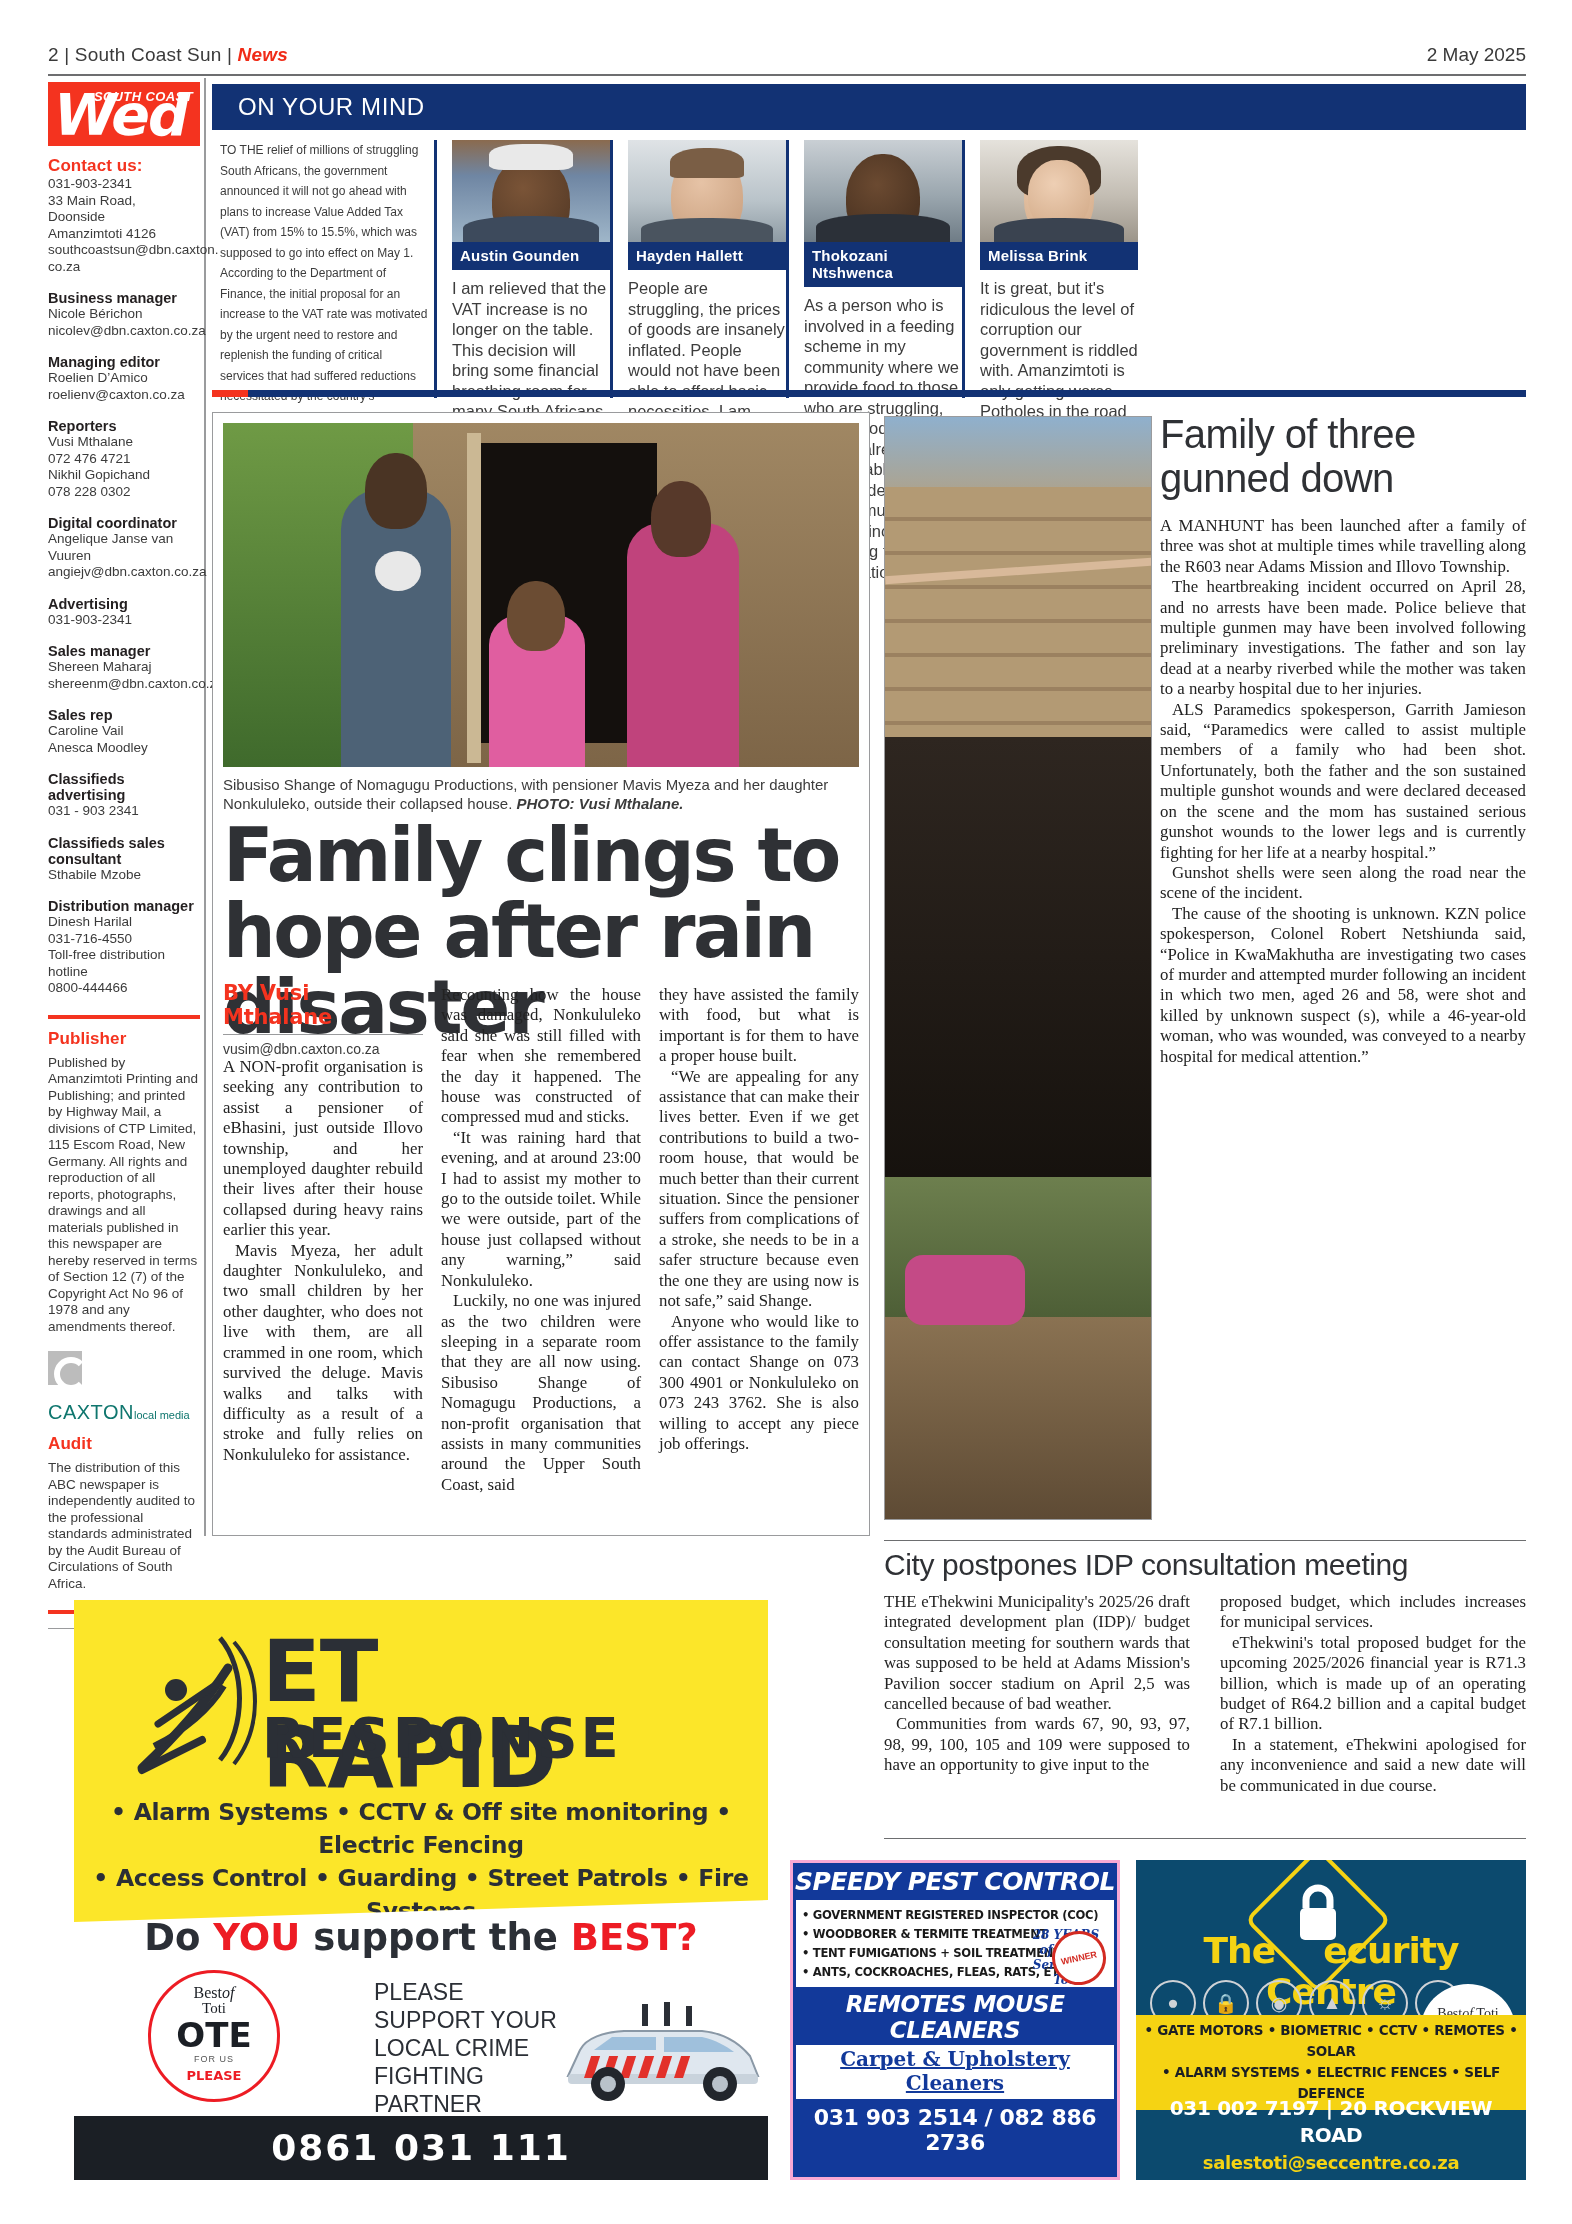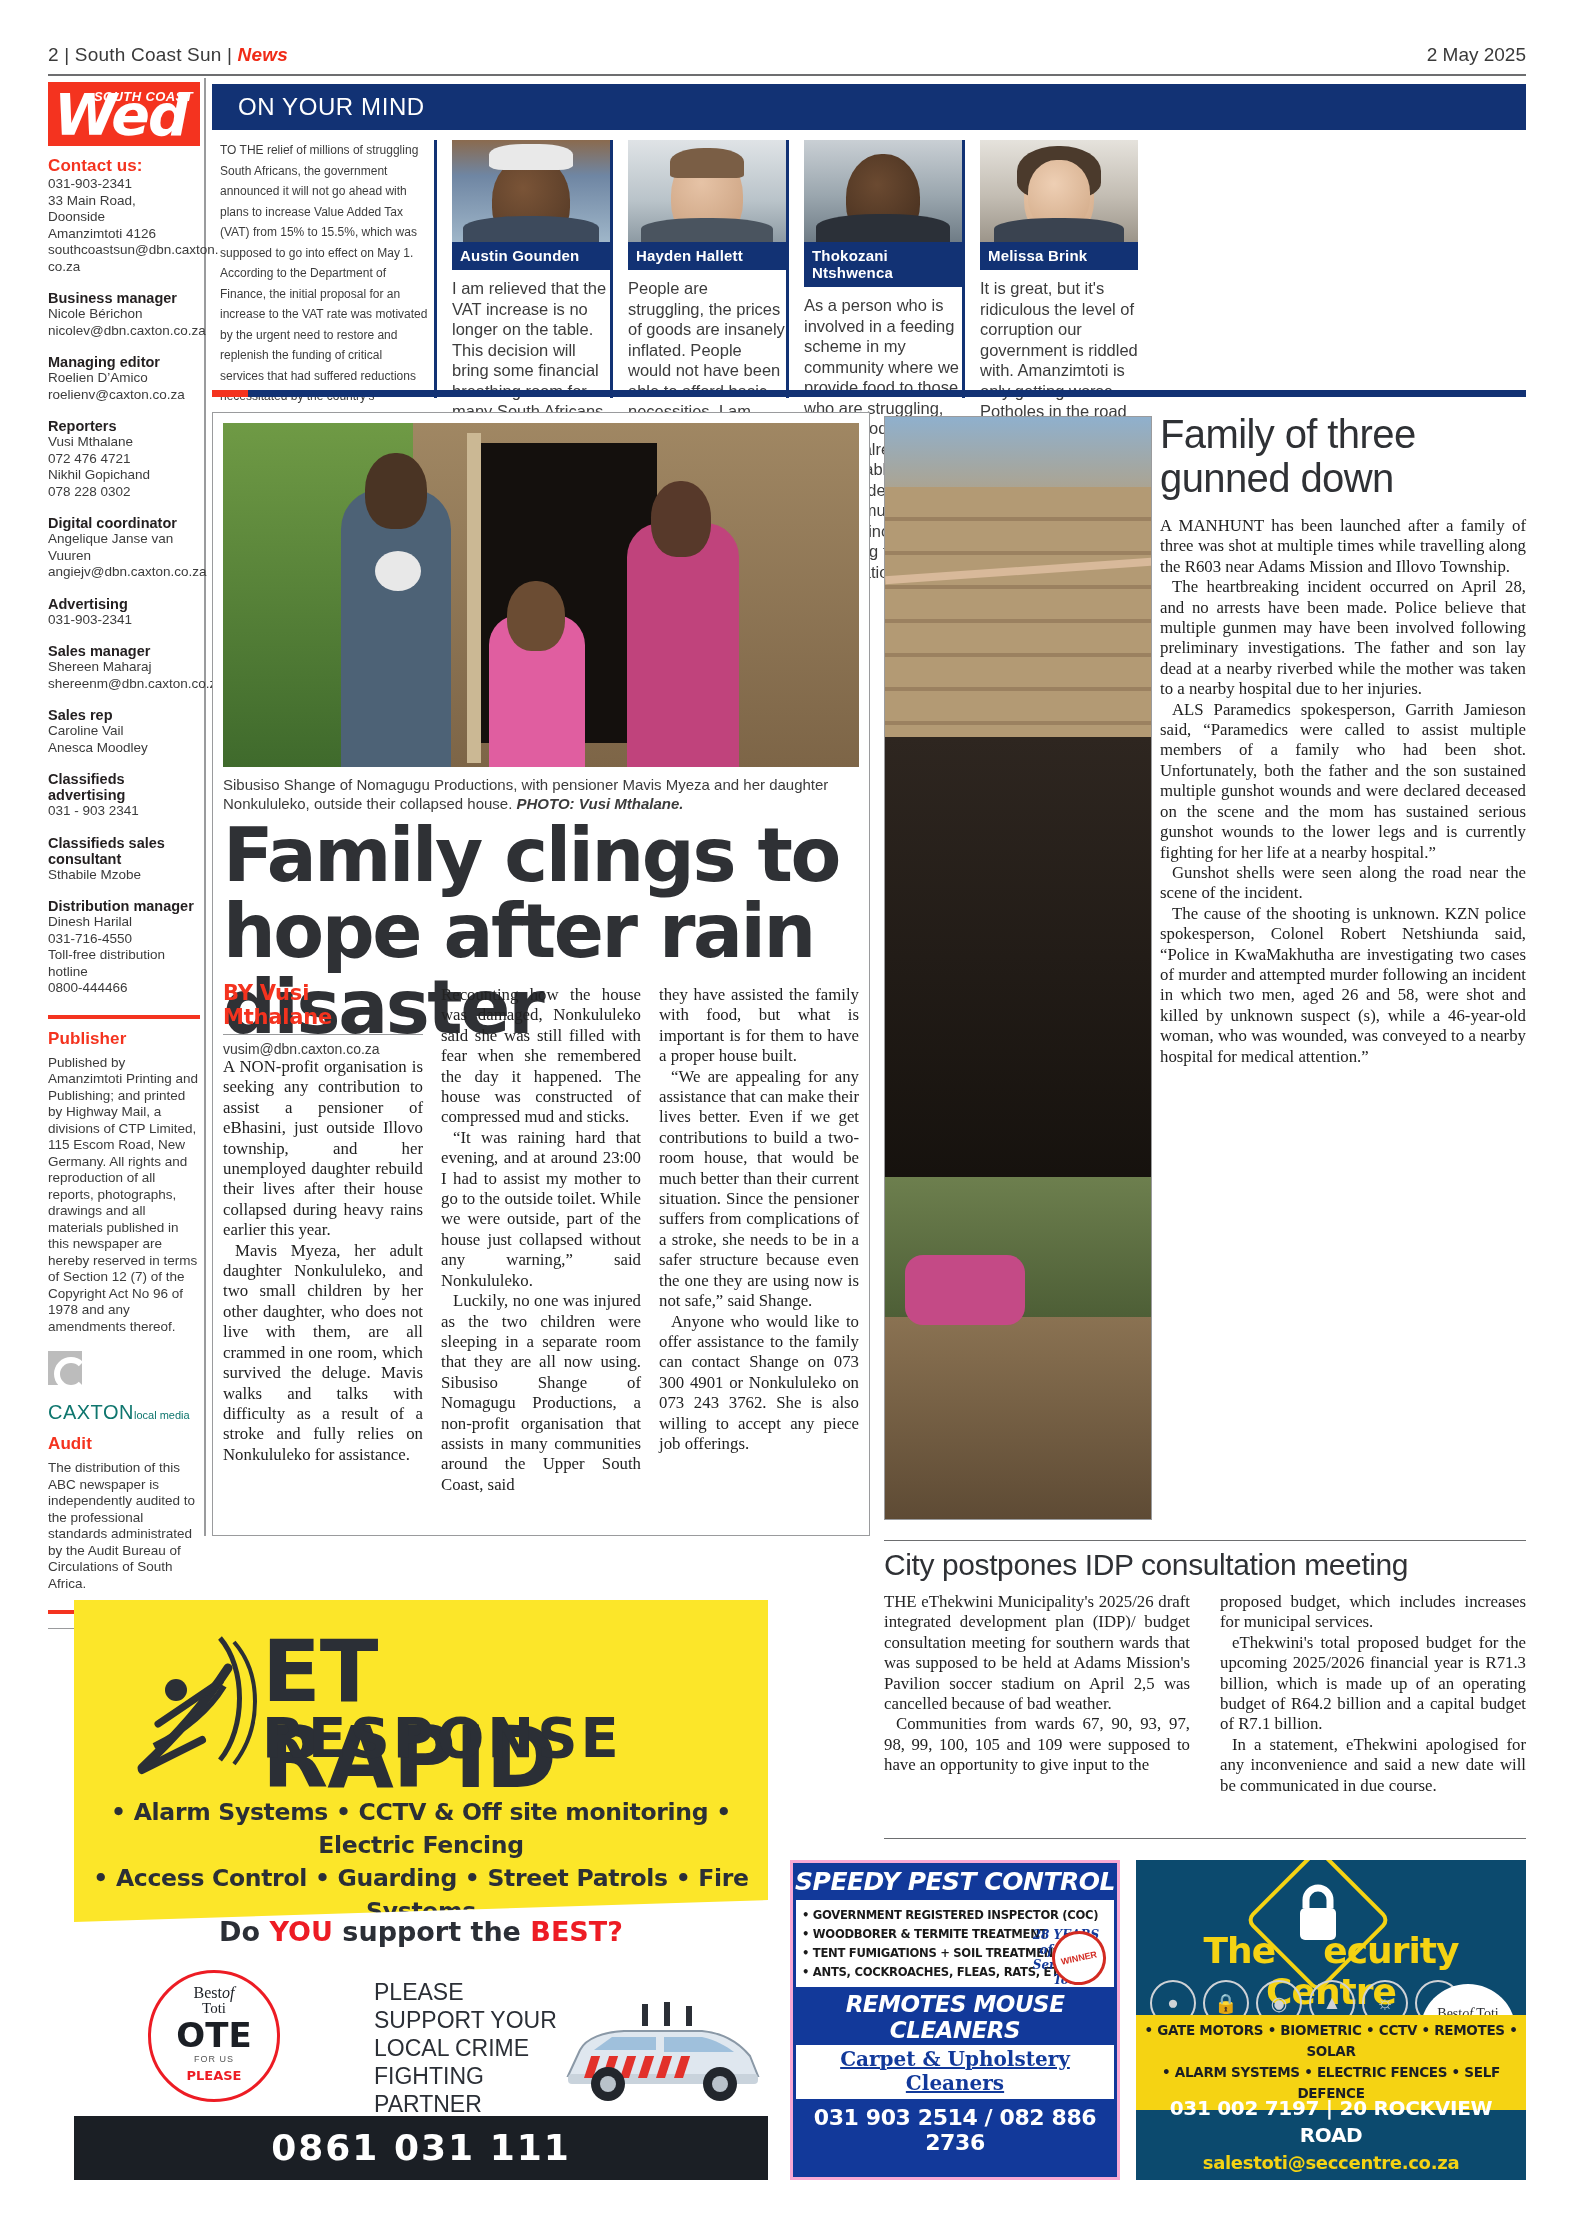--- a/index.html
+++ b/index.html
@@ -215,21 +215,21 @@
     position: absolute; left: 0; top: 196px; width: 694px; text-align: center;
     font-family: "DejaVu Sans", sans-serif; font-weight: bold; font-size: 23.5px; line-height: 33px;
     color: #2b2f36; letter-spacing: -.3px;
   }
   #ad-et .whitewave {
     position: absolute; left: 0; top: 300px; width: 694px; height: 240px; background: #fff;
     clip-path: polygon(0 22px, 694px 0, 694px 240px, 0 230px);
   }
   #ad-et .doyou {
     position: absolute; left: 0; top: 316px; width: 694px; text-align: center;
-    font-family: "DejaVu Sans", sans-serif; font-weight: bold; font-size: 27px; color: #2b2f36;
+    font-family: "DejaVu Sans", sans-serif; font-weight: bold; font-size: 37px; color: #2b2f36;
   }
   #ad-et .doyou .red { color: #ed1c24; }
   #ad-et .support {
     position: absolute; left: 300px; top: 378px; width: 200px;
     font-family: "Liberation Sans", sans-serif; font-size: 23px; line-height: 28px; color: #2b2f36;
   }
   #ad-et .votebadge {
     position: absolute; left: 74px; top: 370px; width: 132px; height: 132px;
   }
   #ad-et .car {

